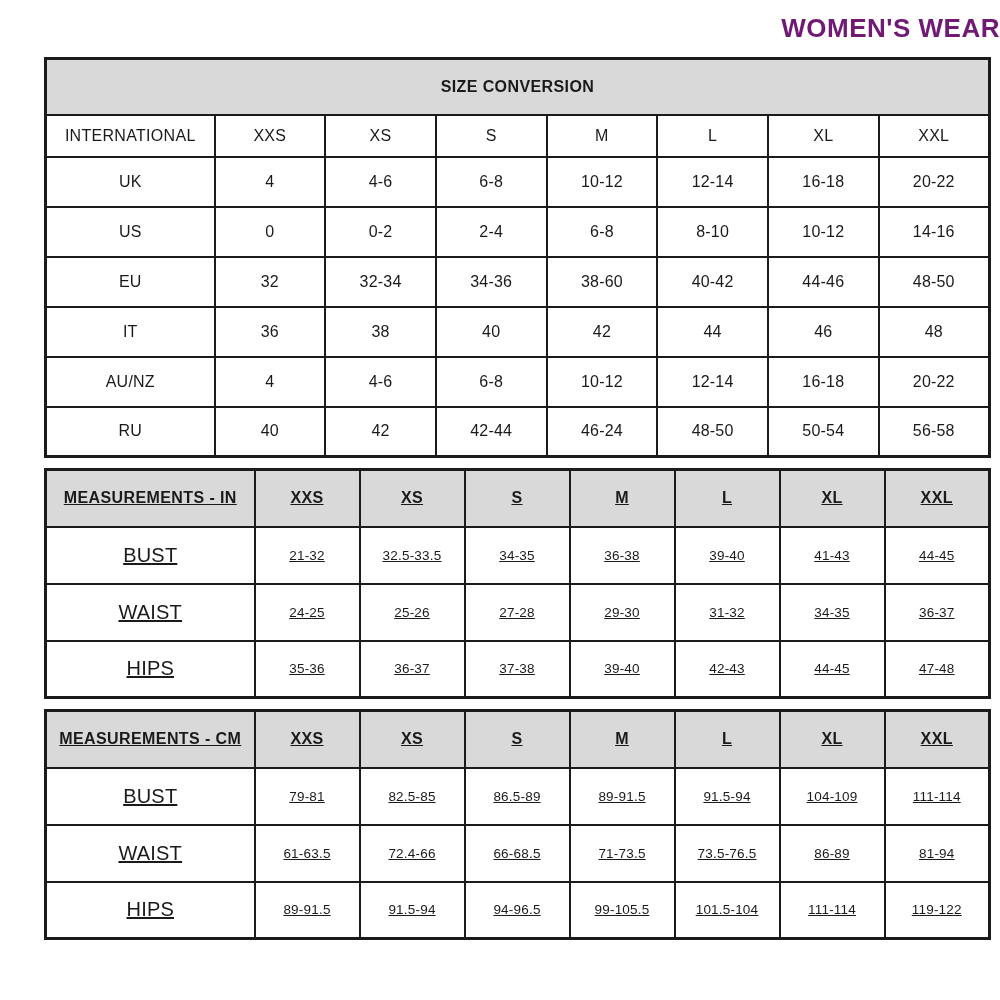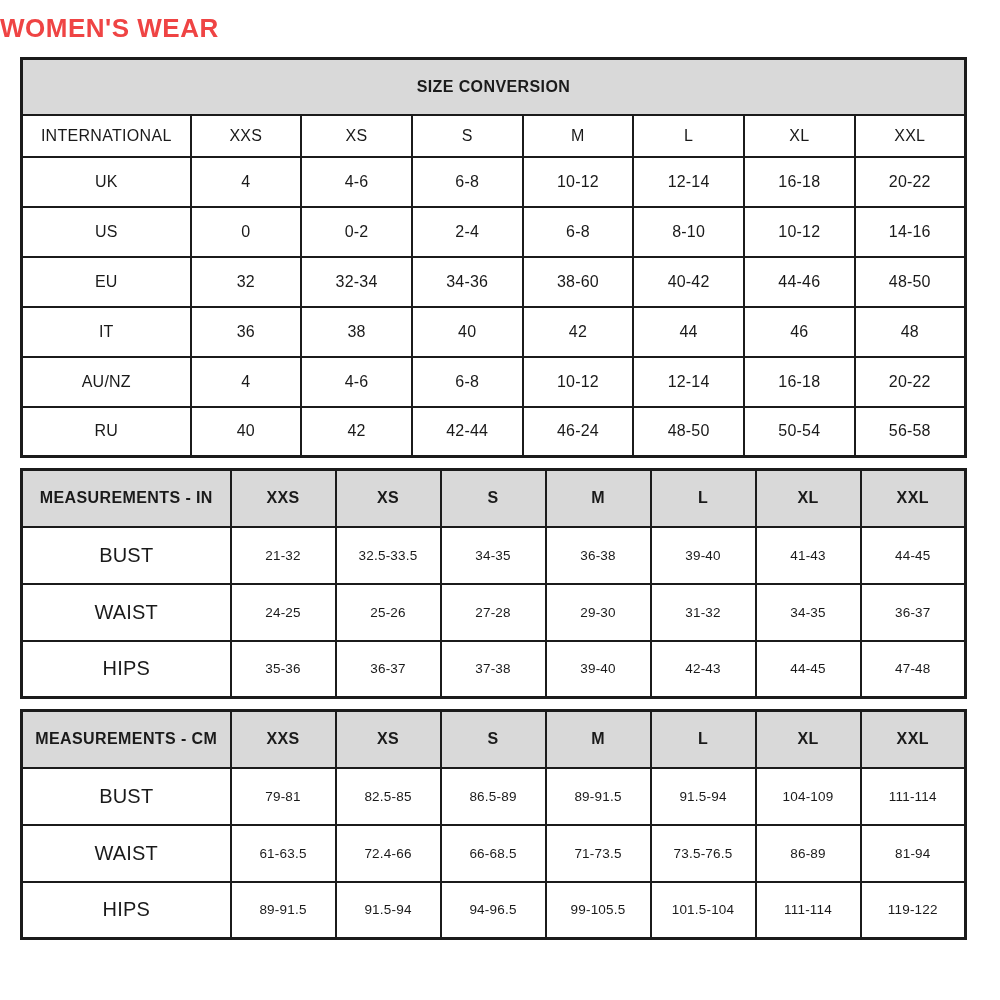--- a/index.html
+++ b/index.html
@@ -5,32 +5,32 @@
   * { margin: 0; padding: 0; box-sizing: border-box; }
   html, body { background: #ffffff; }
   body {
     width: 1000px;
     height: 1000px;
     font-family: "Liberation Sans", "DejaVu Sans", sans-serif;
     color: #1a1a1a;
     overflow: hidden;
   }
   .page-title {
-    text-align: left;
+    text-align: right;
     font-size: 26px;
     font-weight: 700;
     letter-spacing: 0.5px;
     padding-top: 13px;
     margin-bottom: 13px;
-    color: #ef4444;
+    color: #701a75;
   }
   table {
     border-collapse: collapse;
     table-layout: fixed;
-    margin-left: 20px;
+    margin-left: 44px;
     width: 944px;
     border: 3px solid #1b1b1b;
   }
   td, th {
     border: 2px solid #1b1b1b;
     text-align: center;
     vertical-align: middle;
     font-weight: normal;
     color: #1a1a1a;
     overflow: hidden;
@@ -42,21 +42,21 @@
     background: #d9d9d9;
     font-weight: 700;
     font-size: 16px;
     letter-spacing: 0.4px;
   }
   .t-conv .head-row td { height: 42px; font-size: 16px; letter-spacing: 0.3px; }
   .t-conv .data-row td { height: 50px; font-size: 16px; letter-spacing: 0.2px; }
   .t-conv col.c-label { width: 169px; }
   .t-conv col.c-size  { width: 110.7px; }
   
-  .t-meas { margin-top: 10px; }
+  .t-meas { margin-top: 10px; text-decoration: underline; }
   .t-meas col.c-label { width: 209px; }
   .t-meas col.c-size  { width: 105px; }
   .t-meas .head-row td {
     height: 57px;
     background: #d9d9d9;
     font-weight: 700;
     font-size: 16px;
     letter-spacing: 0.4px;
   }
   .t-meas .data-row td { height: 57px; font-size: 13.5px; letter-spacing: 0.2px; }

